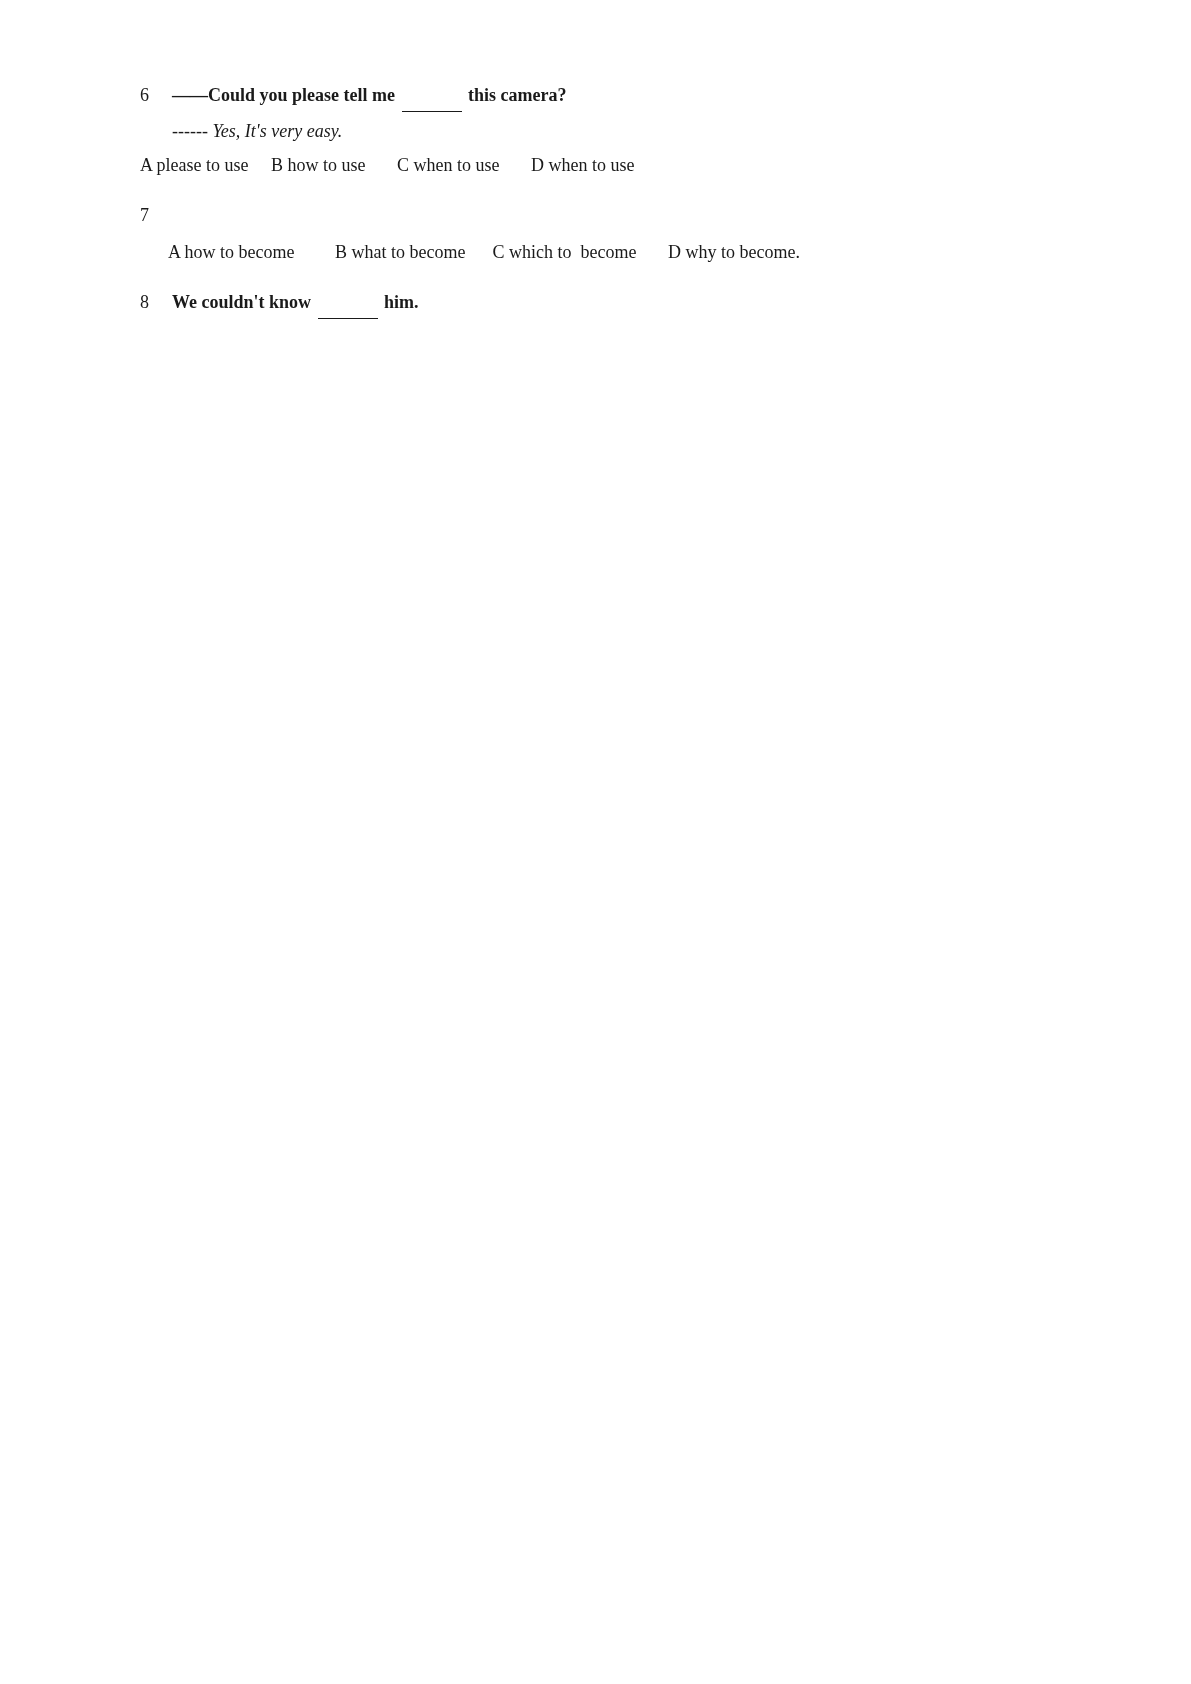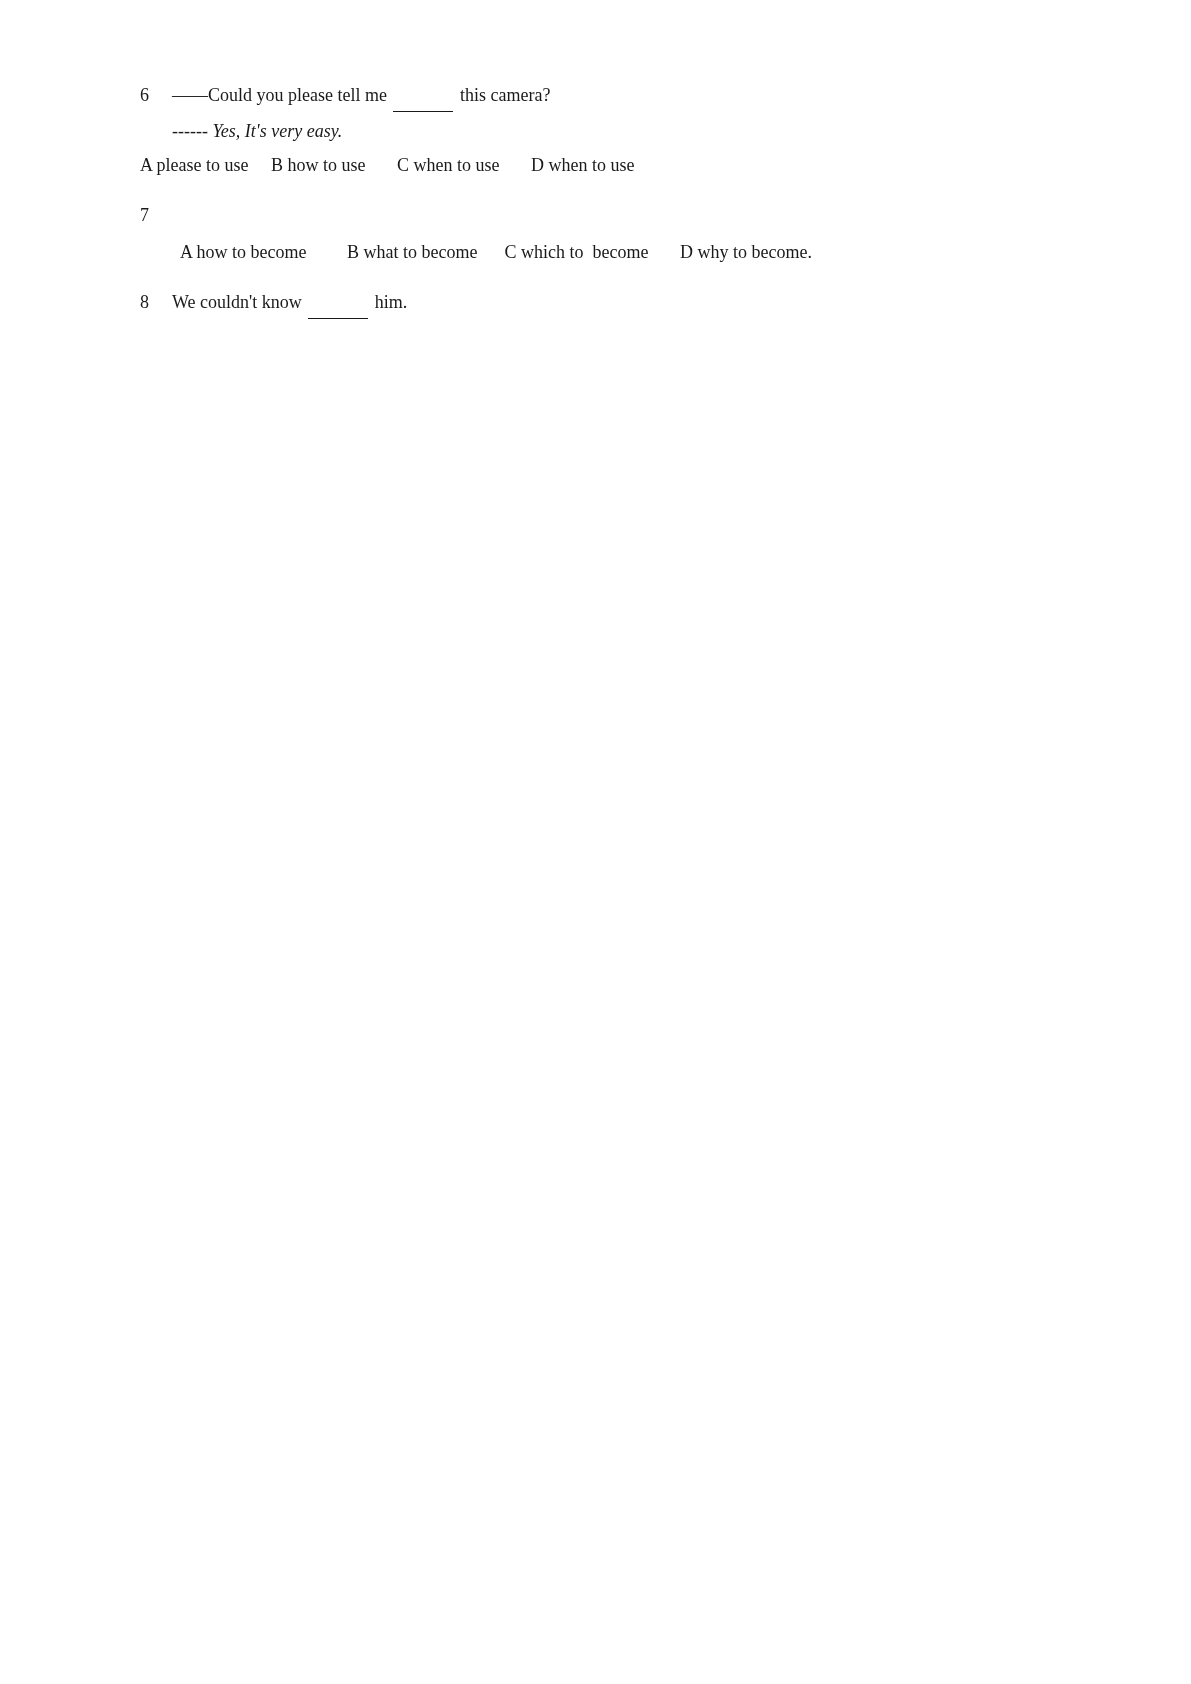--- a/index.html
+++ b/index.html
@@ -32,20 +32,21 @@
       line-height: 1.7;
     }
 
     .question-number {
       min-width: 32px;
       font-weight: normal;
     }
 
     .question-text {
       display: inline;
+      font-weight: bold;
     }
 
     .blank {
       display: inline-block;
       border-bottom: 1.5px solid #1a1a1a;
       min-width: 60px;
       margin: 0 2px;
       vertical-align: baseline;
     }
 
@@ -65,21 +66,21 @@
     .option {
       margin-right: 18px;
       display: inline;
     }
 
     .option-letter {
       font-weight: normal;
     }
 
     .q7-options {
-      margin-left: 40px;
+      margin-left: 28px;
     }
   </style>
 </head>
 <body>
 
 <div class="page-content">
 
   <div class="question-block">
     <div class="question-line">
       <span class="question-number">6</span>

